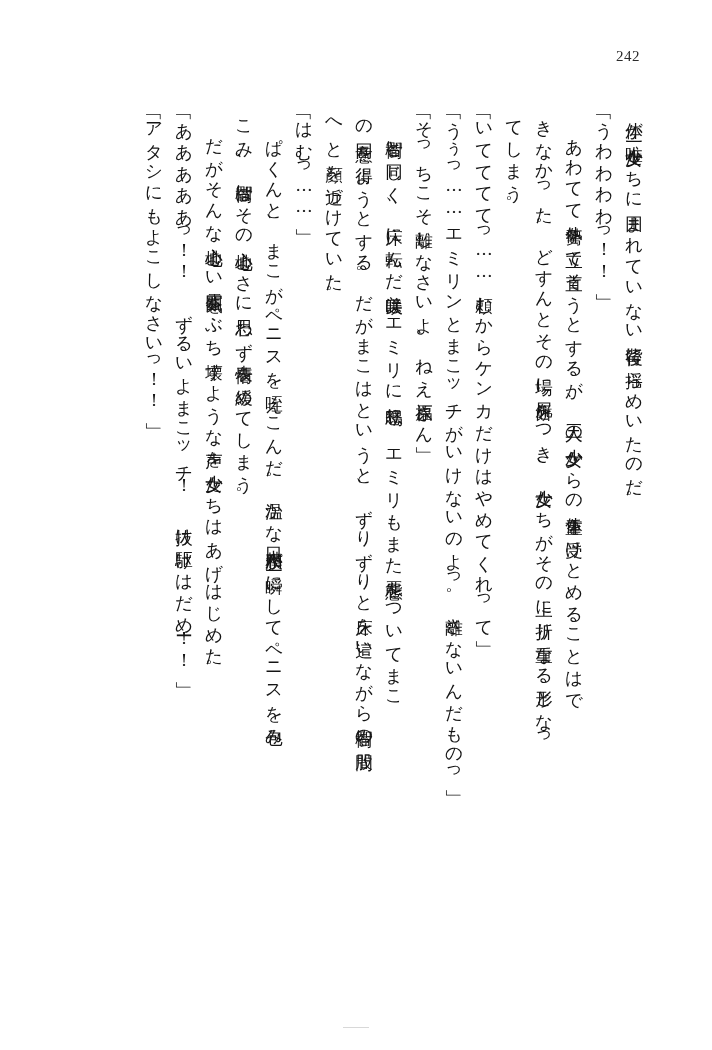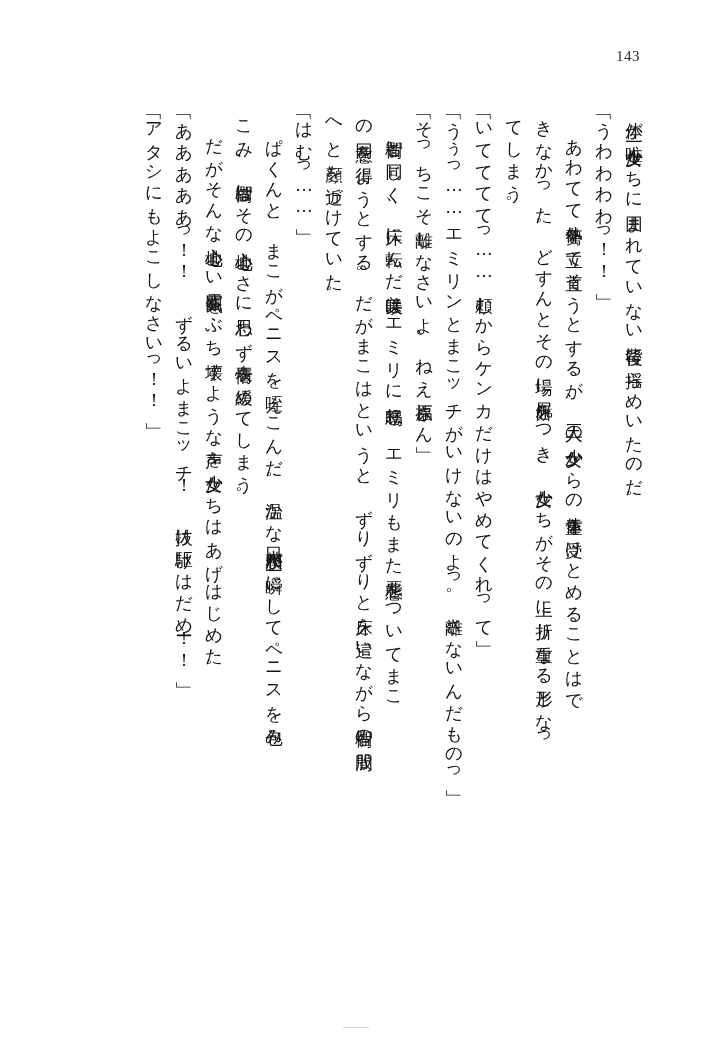--- a/index.html
+++ b/index.html
@@ -67,21 +67,21 @@
     width: 26px;
     height: 1px;
     background: #d8d8d8;
   }
 </style>
 </head>
 <body>
 
 <div class="page">
 
-  <div class="page-number">143</div>
+  <div class="page-number">242</div>
 
   <div class="text-block">
     <div class="vline">体が唯一少女たちに囲まれていない背後に揺らめいたのだ。</div>
     <div class="vline">「うわわわわっ!!」</div>
     <div class="vline indent">あわてて体勢を立て直そうとするが、三人の少女からの体重を受けとめることはで</div>
     <div class="vline">きなかった。どすんとその場に尻餅をつき、少女たちがその上に折り重なる形となっ</div>
     <div class="vline">てしまう。</div>
     <div class="vline">「いててててっ……頼むからケンカだけはやめてくれって」</div>
     <div class="vline">「うぅっ……エミリンとまこッチがいけないのよっ。離さないんだものっ」</div>
     <div class="vline">「そっちこそ離しなさいよ、ねえ福原さん」</div>

